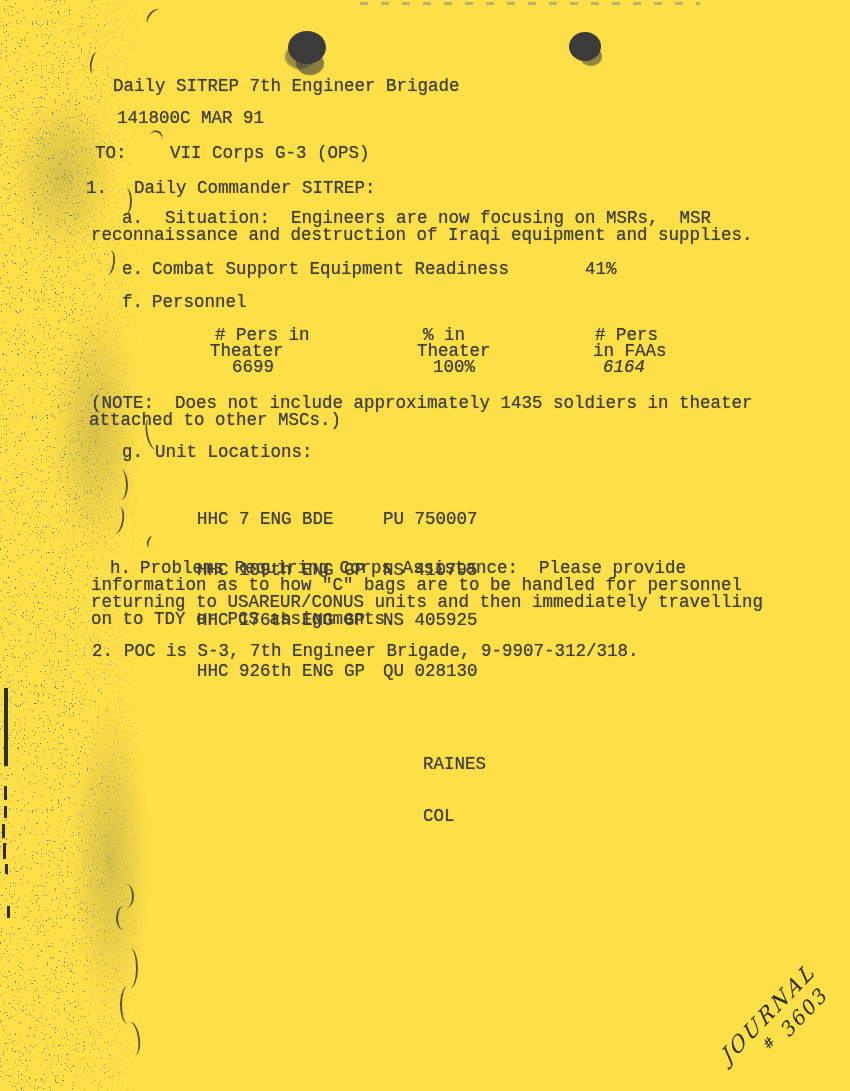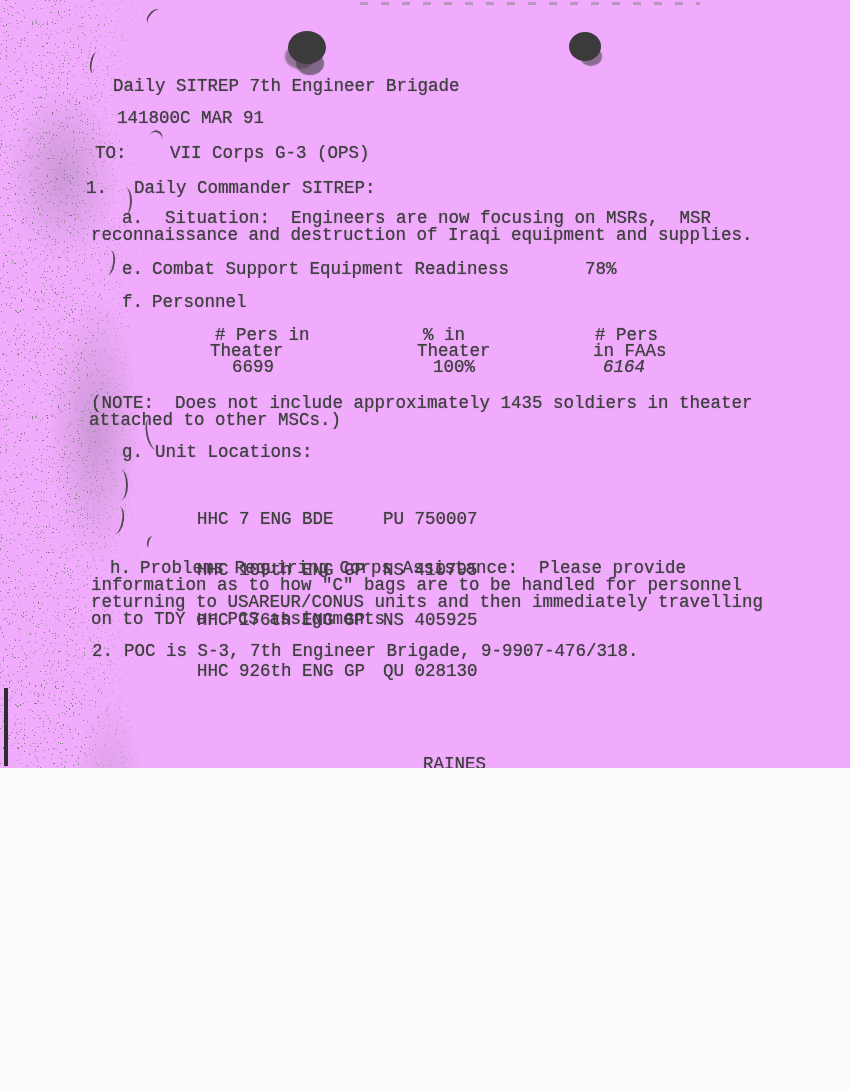--- a/index.html
+++ b/index.html
@@ -1,18 +1,18 @@
 <!DOCTYPE html>
 <html><head>
 <meta charset="utf-8">
 <style>
   html,body { margin:0; padding:0; background:#fcfcfb; }
   .page {
-    position:relative; width:850px; height:768px; overflow:hidden;
-    background:#f0abfc;
+    position:relative; width:850px; height:1091px; overflow:hidden;
+    background:#fde047;
     font-family:"Liberation Mono","DejaVu Sans Mono",monospace;
     color:#3f3f3f;
   }
   .typed {
     position:absolute;
     font-size:17.5px; line-height:17px;
     white-space:pre;
     text-shadow:0 0 0.8px rgba(62,62,62,0.75);
   }
   .noise { position:absolute; left:0; top:0; pointer-events:none; }
@@ -87,21 +87,21 @@
 
   <div class="typed" style="left:86px;top:180px;">1.</div>
   <div class="typed" style="left:134px;top:180px;">Daily Commander SITREP:</div>
 
   <div class="typed" style="left:122px;top:210px;">a.</div>
   <div class="typed" style="left:153px;top:210px;margin-left:12px;">Situation:  Engineers are now focusing on MSRs,  MSR</div>
   <div class="typed" style="left:91px;top:227px;">reconnaissance and destruction of Iraqi equipment and supplies.</div>
 
   <div class="typed" style="left:122px;top:261px;">e.</div>
   <div class="typed" style="left:152px;top:261px;">Combat Support Equipment Readiness</div>
-  <div class="typed" style="left:585px;top:261px;">78%</div>
+  <div class="typed" style="left:585px;top:261px;">41%</div>
 
   <div class="typed" style="left:122px;top:294px;">f.</div>
   <div class="typed" style="left:152px;top:294px;">Personnel</div>
 
   <div>
     <div class="typed" style="left:215px;top:327px;"># Pers in</div>
     <div class="typed" style="left:210px;top:343px;">Theater</div>
     <div class="typed" style="left:232px;top:359px;">6699</div>
 
     <div class="typed" style="left:423px;top:327px;">% in</div>
@@ -126,21 +126,21 @@
     <div class="unit-row"><span class="unit-name">HHC 926th ENG GP</span><span>QU 028130</span></div>
   </div>
 
   <div class="typed" style="left:110px;top:560px;">h.</div>
   <div class="typed" style="left:140px;top:560px;">Problems Requiring Corps Assistance:  Please provide</div>
   <div class="typed" style="left:91px;top:577px;">information as to how "C" bags are to be handled for personnel</div>
   <div class="typed" style="left:91px;top:594px;">returning to USAREUR/CONUS units and then immediately travelling</div>
   <div class="typed" style="left:91px;top:611px;">on to TDY or PCS assignments.</div>
 
   <div class="typed" style="left:92px;top:643px;">2.</div>
-  <div class="typed" style="left:124px;top:643px;">POC is S-3, 7th Engineer Brigade, 9-9907-476/318.</div>
+  <div class="typed" style="left:124px;top:643px;">POC is S-3, 7th Engineer Brigade, 9-9907-312/318.</div>
 
   <div class="typed sig" style="left:423px;top:722px;">
     <div>RAINES</div>
     <div>COL</div>
   </div>
 
   <div class="arc" style="left:148px;top:8px;width:10px;height:18px;transform:rotate(40deg);"></div>
   <div class="arc" style="left:90px;top:52px;width:8px;height:22px;transform:rotate(10deg);"></div>
   <div class="arc" style="left:146px;top:132px;width:16px;height:14px;transform:rotate(115deg);"></div>
   <div class="arcR" style="left:120px;top:188px;width:10px;height:26px;"></div>

